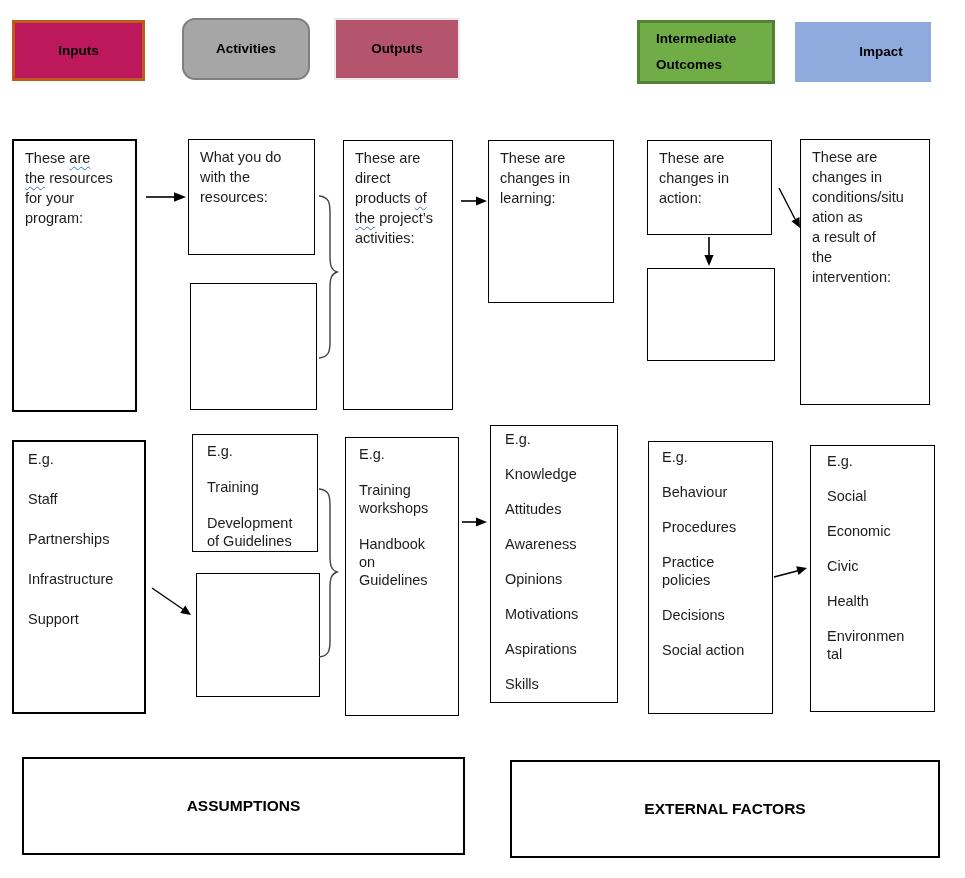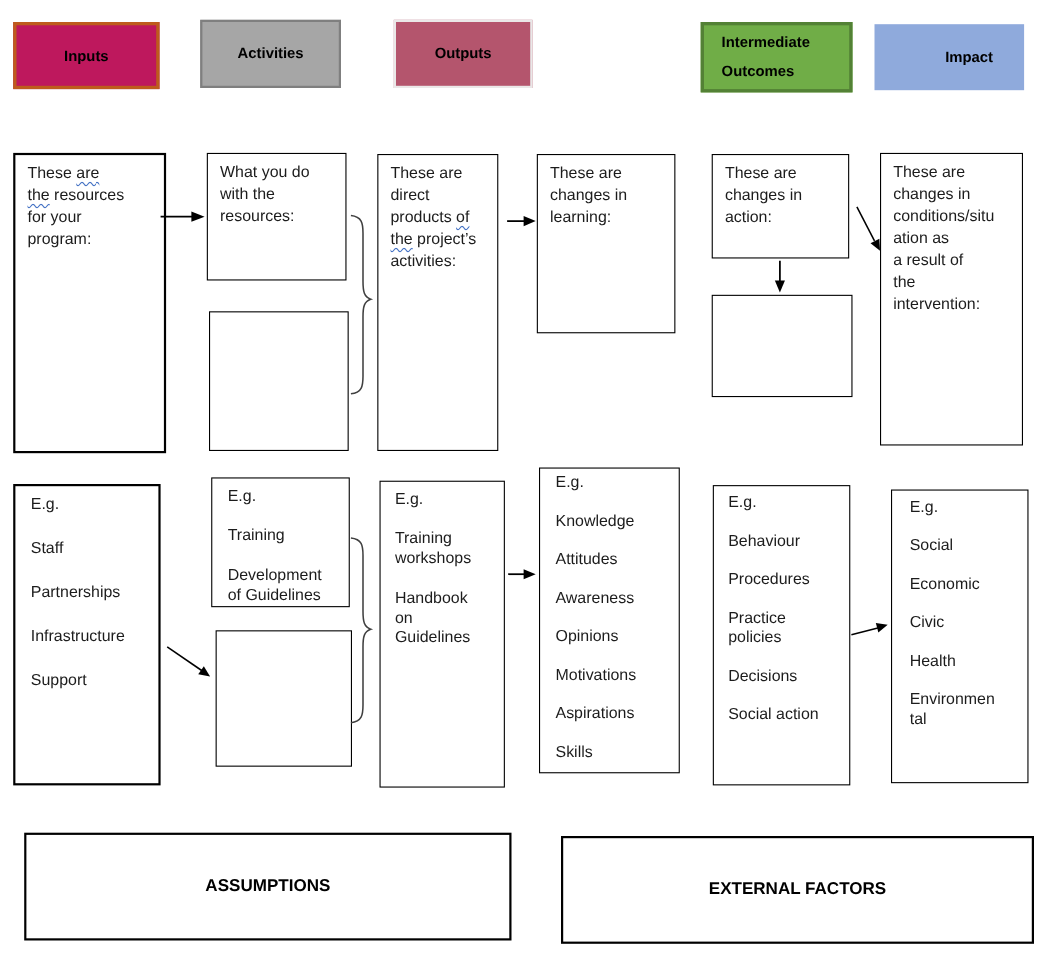--- a/index.html
+++ b/index.html
@@ -18,21 +18,21 @@
   .hdr-outputs{left:334px;top:18px;width:126px;height:62px;border:2px solid;}
   .hdr-short{left:486px;top:20px;width:128px;height:63px;border:3px solid;padding-left:11px;}
   .hdr-intermediate{left:637px;top:20px;width:138px;height:64px;border:3px solid;padding-left:16px;}
   .hdr-impact{left:795px;top:22px;width:136px;height:60px;border:0;padding-left:36px;}
   
   .box{
     position:absolute;background:#fff;border:1.5px solid #000;box-sizing:border-box;
     font-size:14.5px;line-height:20px;white-space:pre-line;color:#1c1c1c;
     padding:7px 6px 0 11px;overflow:hidden;
   }
-  .box-a{left:12px;top:139px;width:139px;height:273px;border-width:2px;}
+  .box-a{left:12px;top:139px;width:125px;height:273px;border-width:2px;}
   .box-b{left:188px;top:139px;width:127px;height:116px;}
   .box-b2{left:190px;top:283px;width:127px;height:127px;}
   .box-c{left:343px;top:140px;width:110px;height:270px;}
   .box-d{left:488px;top:140px;width:126px;height:163px;}
   .box-e{left:647px;top:140px;width:125px;height:95px;}
   .box-e2{left:647px;top:268px;width:128px;height:93px;}
   .box-f{left:800px;top:139px;width:130px;height:266px;}
   .box-g{left:12px;top:440px;width:134px;height:274px;border-width:2px;padding-left:14px;}
   .box-h{left:192px;top:434px;width:126px;height:118px;line-height:18px;padding-left:14px;}
   .box-h2{left:196px;top:573px;width:124px;height:124px;}
@@ -58,22 +58,22 @@
   }
   
   .overlay{position:absolute;left:0;top:0;width:965px;height:878px;pointer-events:none;}
 </style>
 </head>
 <body>
 
 <div class="canvas">
 
   <div class="hdr hdr-inputs center" style="background: #be185d; border-color: rgb(190, 91, 29);">Inputs</div>
-  <div class="hdr hdr-activities center" style="background: rgb(166, 166, 166); border-color: rgb(127, 127, 127);">Activities</div>
-  <div class="hdr hdr-outputs center" style="background: rgb(180, 85, 109); border-color: rgb(234, 232, 232); margin-left: 24px;">Outputs</div>
+  <div class="hdr hdr-activities center" style="background: rgb(166, 166, 166); border-color: rgb(127, 127, 127); border-radius: 13px;">Activities</div>
+  <div class="hdr hdr-outputs center" style="background: rgb(180, 85, 109); border-color: rgb(234, 232, 232);">Outputs</div>
   <div class="hdr hdr-intermediate" style="background: rgb(112, 173, 71); border-color: rgb(83, 129, 53);">Intermediate
 Outcomes</div>
   <div class="hdr hdr-impact center" style="background: rgb(143, 170, 220);">Impact</div>
 
   <div class="box box-a"><span>These </span><span class="sq">are</span>
 <span class="sq">the</span><span> resources</span>
 <span>for your</span>
 <span>program:</span></div>
   <div class="box box-b">What you do
 with the

